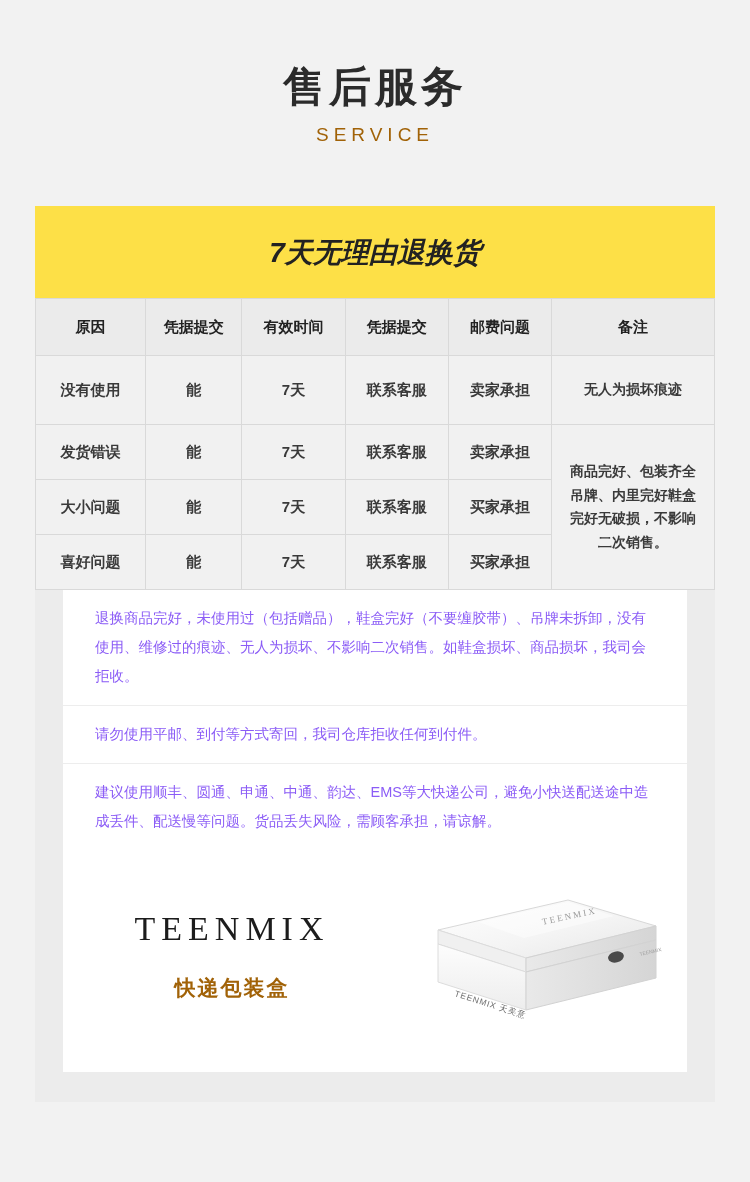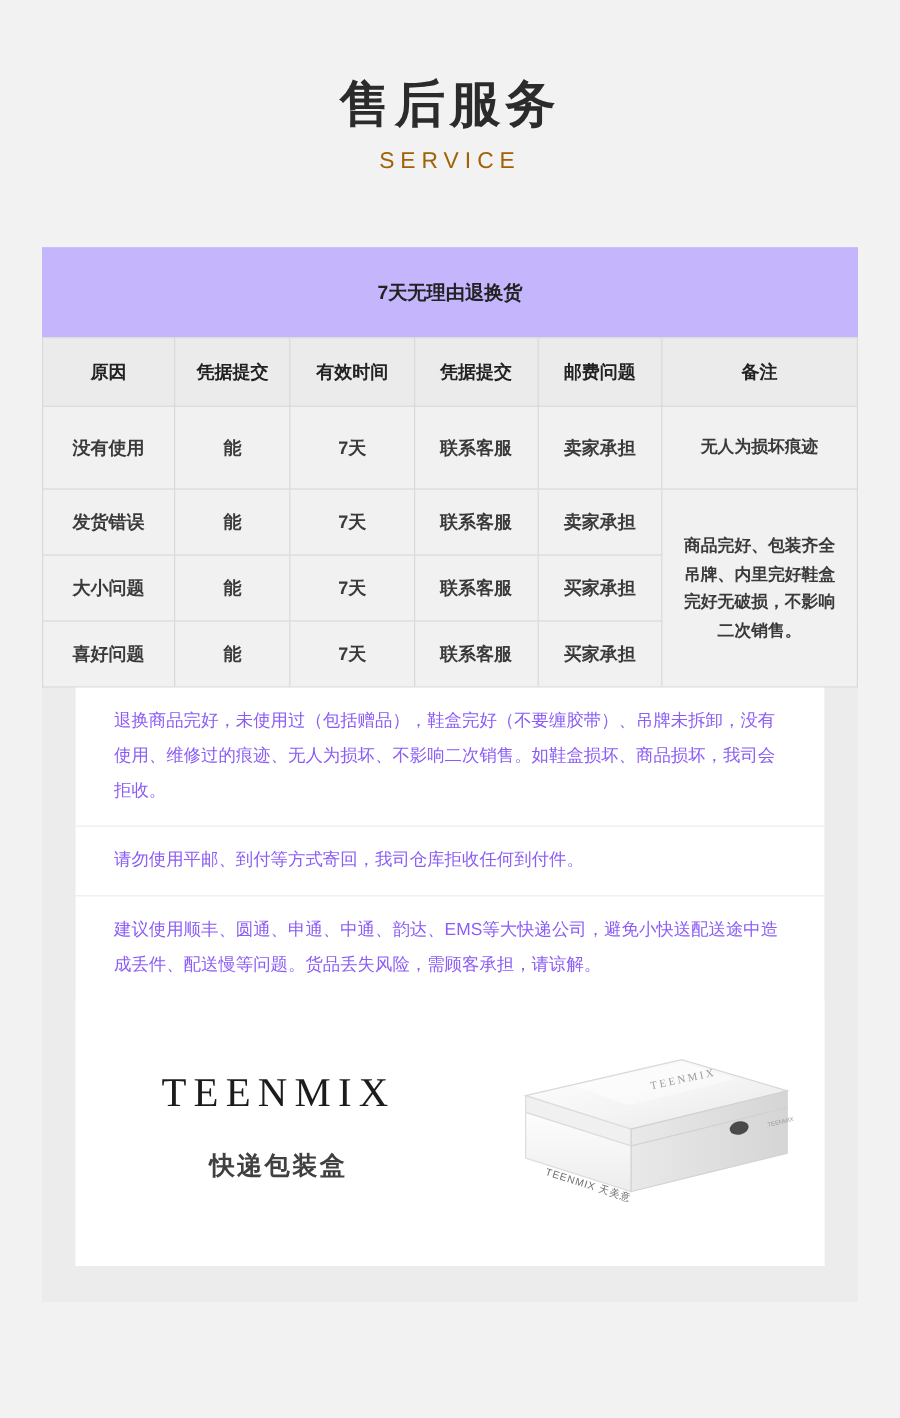--- a/index.html
+++ b/index.html
@@ -41,25 +41,26 @@
   }
   
   .content {
     margin: 60px 35px 0 35px;
     background: #ececec;
     padding-bottom: 30px;
   }
   
   .table-title {
     text-align: center;
-    font-size: 16px;
+    font-size: 28px;
     font-weight: bold;
     color: #222;
     padding: 28px 0 26px 0;
-    background: #c4b5fd;
+    background: #fde047;
+    font-style: italic;
   }
   table.policy {
     border-collapse: collapse;
     width: 100%;
     background: #f0f0f0;
     table-layout: fixed;
     padding-left: 13px;
   }
   table.policy th, table.policy td {
     border: 1px solid #d9d9d9;
@@ -126,21 +127,21 @@
     font-size: 34px;
     letter-spacing: 6px;
     color: #1c1c1c;
     font-weight: normal;
     font-family: "Liberation Serif", serif;
   }
   .brand-sub {
     margin-top: 26px;
     font-size: 21px;
     letter-spacing: 2px;
-    color: #404040;
+    color: #a16207;
     font-weight: bold;
     font-family: Liberation Serif, serif;
   }
   .box-wrap {
     width: 250px;
     height: 140px;
     position: relative;
   }
 </style>
 </head>

